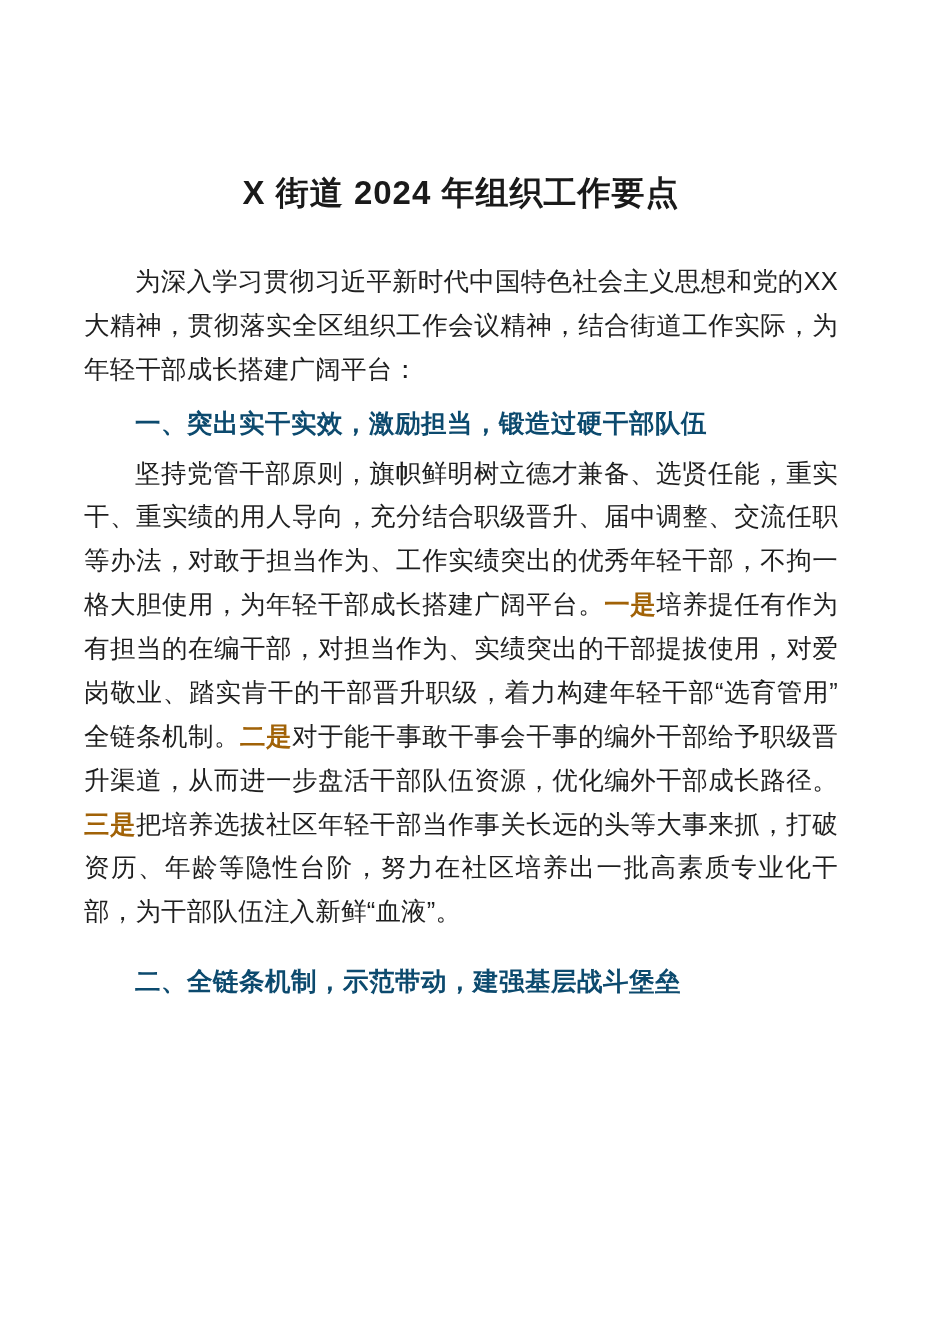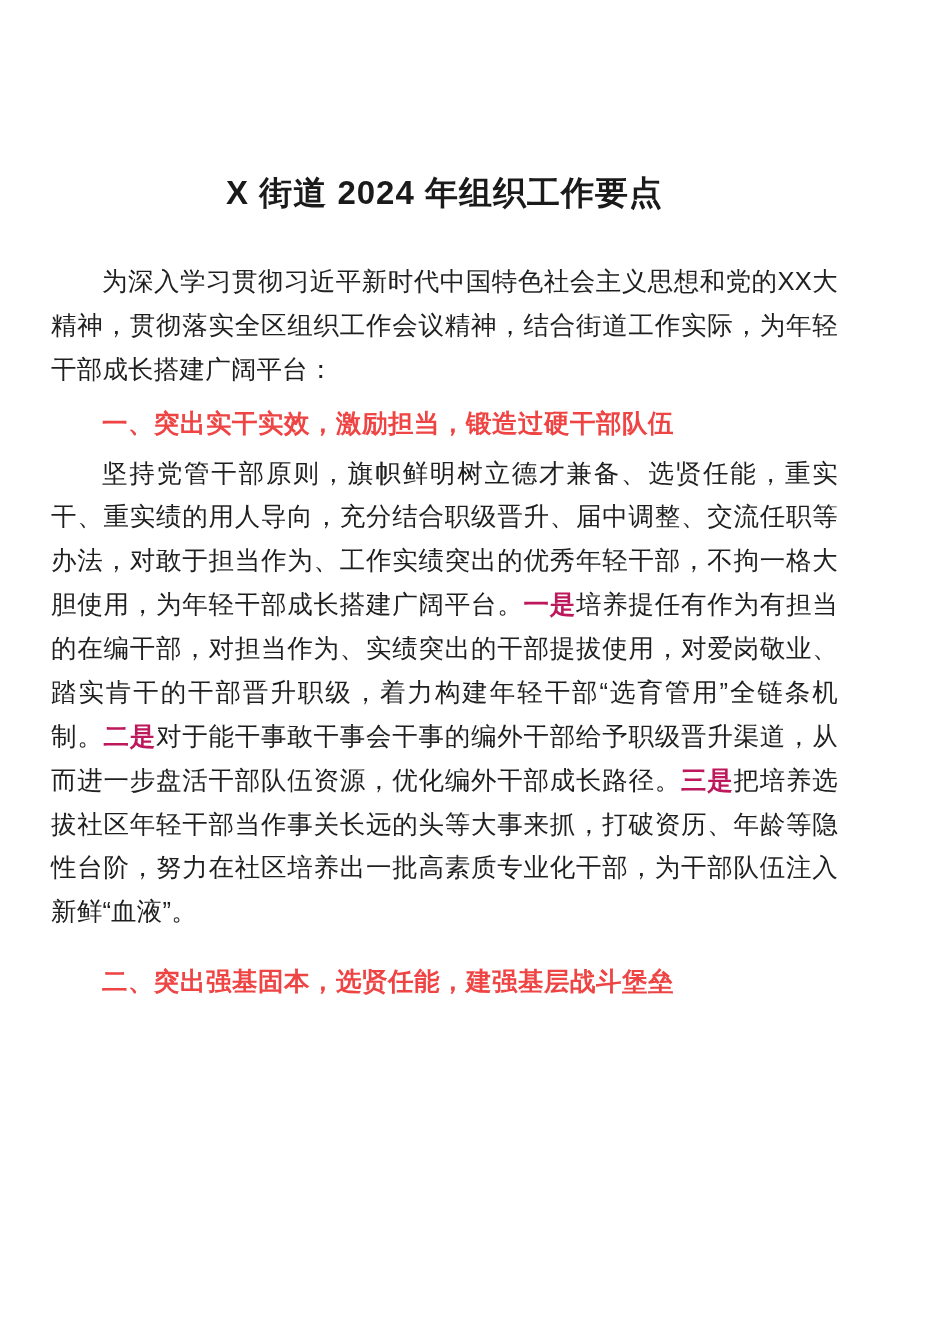--- a/index.html
+++ b/index.html
@@ -11,21 +11,21 @@
     width: 950px;
     height: 1344px;
     font-family: "Liberation Sans", "DejaVu Sans", sans-serif;
     color: #1a1a1a;
     overflow: hidden;
   }
   .page {
     width: 950px;
     height: 1344px;
     box-sizing: border-box;
-    padding: 170px 112px 0 51px;
+    padding: 170px 112px 0 84px;
     position: relative;
   }
   .doc-title {
     font-size: 33px;
     font-weight: bold;
     letter-spacing: 1px;
     text-align: center;
     color: #1a1a1a;
     margin: 0 0 44px 0;
     line-height: 1.4;
@@ -39,35 +39,35 @@
     text-indent: 2em;
     color: #1f1f1f;
     letter-spacing: 0.2px;
   }
   p.heading {
     font-size: 25.5px;
     line-height: 1.72;
     margin: 10px 0 6px 0;
     text-indent: 2em;
     font-weight: bold;
-    color: #ef4444;
+    color: #0c4a6e;
     letter-spacing: 0.5px;
   }
   p.heading.spaced {
     margin-top: 26px;
   }
   .b {
     font-weight: bold;
-    color: #be185d;
+    color: #a16207;
   }
 </style>
 </head>
 <body>
 
 <div class="page">
   <h1 class="doc-title">X 街道 2024 年组织工作要点</h1>
   <div>
     <p class="para">为深入学习贯彻习近平新时代中国特色社会主义思想和党的XX大精神，贯彻落实全区组织工作会议精神，结合街道工作实际，为年轻干部成长搭建广阔平台：</p>
     <p class="heading">一、突出实干实效，激励担当，锻造过硬干部队伍</p>
     <p class="para" id="rich-para"><span>坚持党管干部原则，旗帜鲜明树立德才兼备、选贤任能，重实干、重实绩的用人导向，充分结合职级晋升、届中调整、交流任职等办法，对敢于担当作为、工作实绩突出的优秀年轻干部，不拘一格大胆使用，为年轻干部成长搭建广阔平台。</span><span class="b">一是</span><span>培养提任有作为有担当的在编干部，对担当作为、实绩突出的干部提拔使用，对爱岗敬业、踏实肯干的干部晋升职级，着力构建年轻干部“选育管用”全链条机制。</span><span class="b">二是</span><span>对于能干事敢干事会干事的编外干部给予职级晋升渠道，从而进一步盘活干部队伍资源，优化编外干部成长路径。</span><span class="b">三是</span><span>把培养选拔社区年轻干部当作事关长远的头等大事来抓，打破资历、年龄等隐性台阶，努力在社区培养出一批高素质专业化干部，为干部队伍注入新鲜“血液”。</span></p>
-    <p class="heading spaced">二、突出强基固本，选贤任能，建强基层战斗堡垒</p>
+    <p class="heading spaced">二、全链条机制，示范带动，建强基层战斗堡垒</p>
   </div>
 </div>
 
 </body></html>

